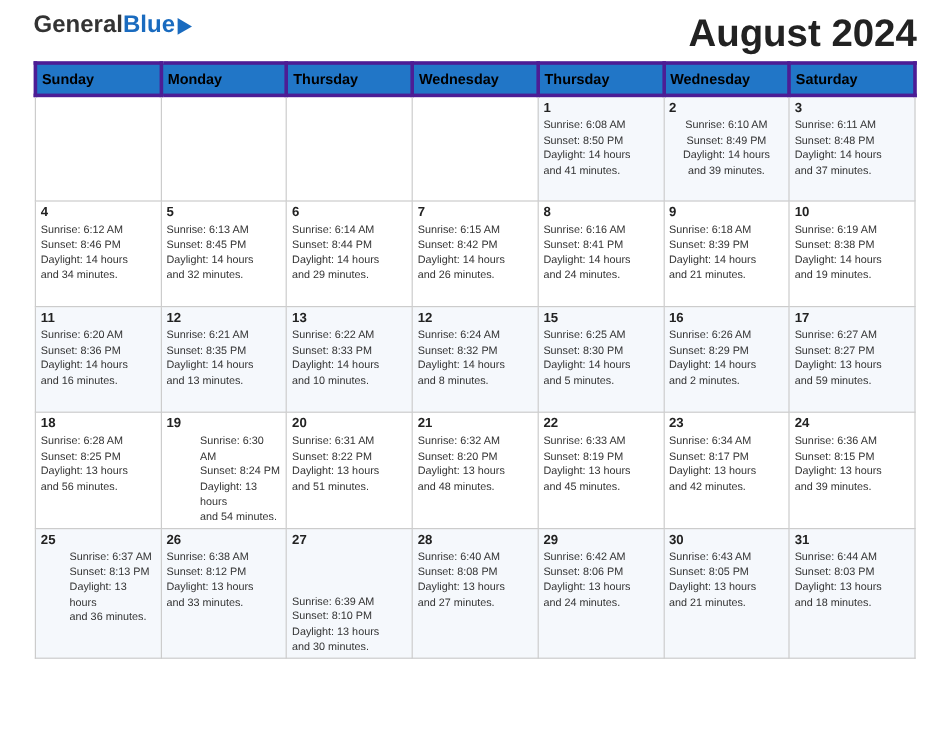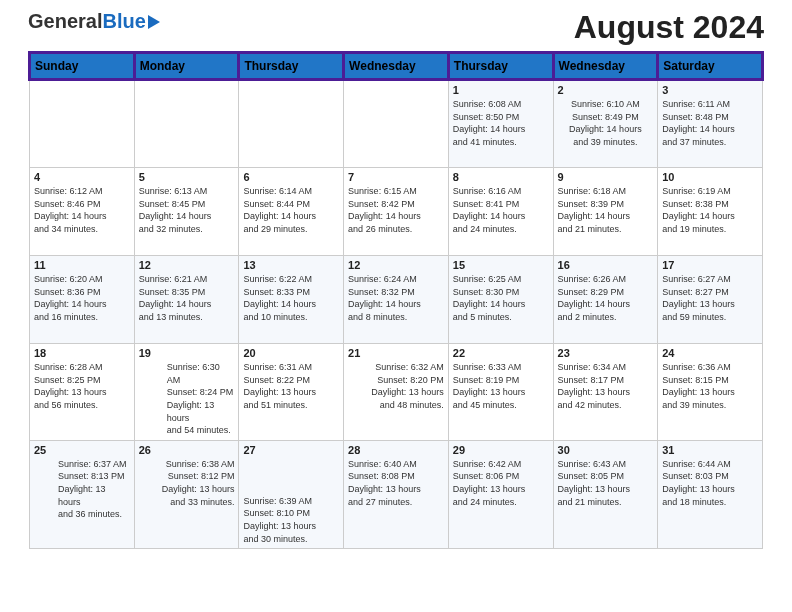--- a/index.html
+++ b/index.html
@@ -258,21 +258,21 @@
           </td>
           <td>
             <span class="day-num">20</span>
             <div class="day-info" style="white-space: pre-line;">Sunrise: 6:31 AM
 Sunset: 8:22 PM
 Daylight: 13 hours
 and 51 minutes.</div>
           </td>
           <td>
             <span class="day-num">21</span>
-            <div class="day-info" style="white-space: pre-line; text-align: right;">Sunrise: 6:32 AM
+            <div class="day-info" style="white-space: pre-line;">Sunrise: 6:32 AM
 Sunset: 8:20 PM
 Daylight: 13 hours
 and 48 minutes.</div>
           </td>
           <td>
             <span class="day-num">22</span>
             <div class="day-info" style="white-space: pre-line;">Sunrise: 6:33 AM
 Sunset: 8:19 PM
 Daylight: 13 hours
 and 45 minutes.</div>
@@ -295,21 +295,21 @@
         <tr>
           <td>
             <span class="day-num">25</span>
             <div class="day-info" style="white-space: pre-line; margin-left: 24px;">Sunrise: 6:37 AM
 Sunset: 8:13 PM
 Daylight: 13 hours
 and 36 minutes.</div>
           </td>
           <td>
             <span class="day-num">26</span>
-            <div class="day-info" style="white-space: pre-line; text-align: right;">Sunrise: 6:38 AM
+            <div class="day-info" style="white-space: pre-line;">Sunrise: 6:38 AM
 Sunset: 8:12 PM
 Daylight: 13 hours
 and 33 minutes.</div>
           </td>
           <td>
             <span class="day-num">27</span>
             <div class="day-info" style="white-space: pre-line; margin-top: 39px;">Sunrise: 6:39 AM
 Sunset: 8:10 PM
 Daylight: 13 hours
 and 30 minutes.</div>

